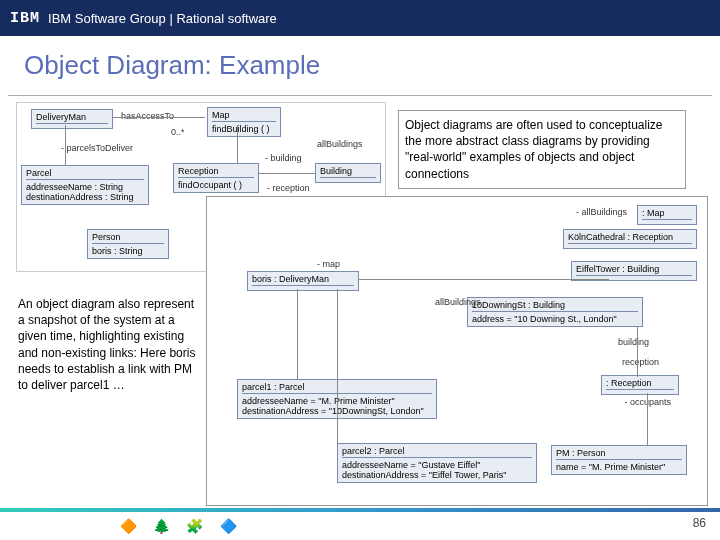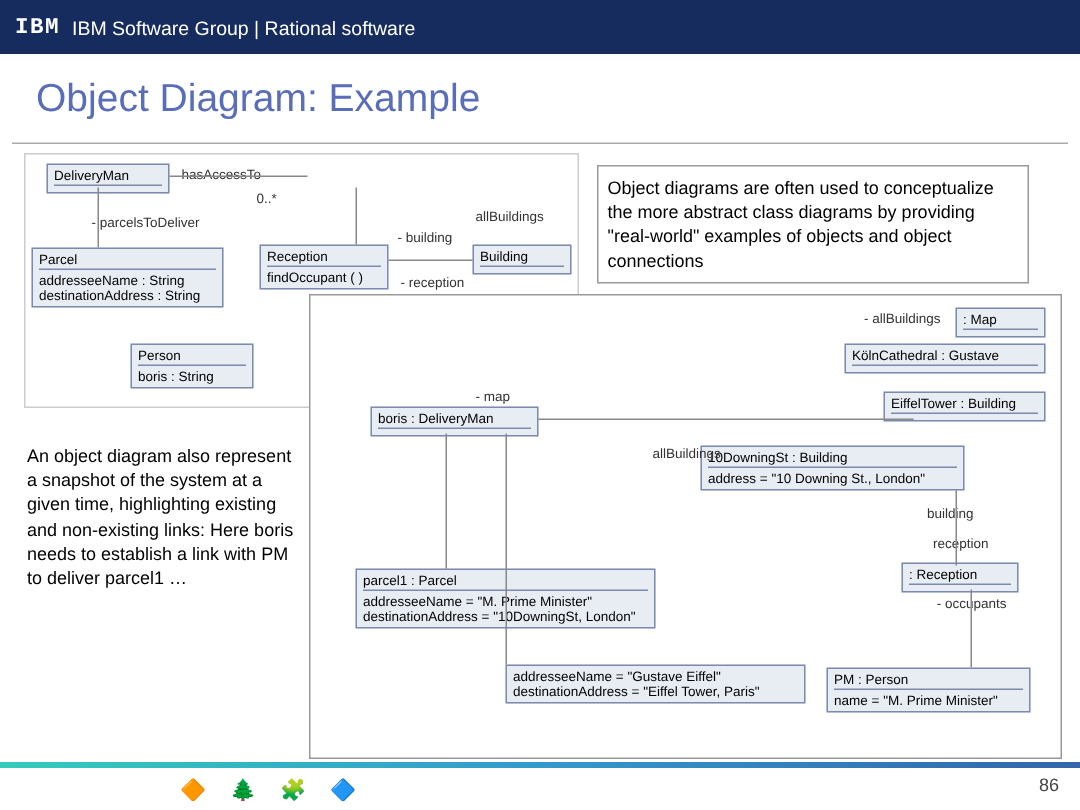--- a/index.html
+++ b/index.html
@@ -34,20 +34,24 @@
 <div class="title">Object Diagram: Example</div>
 
 <div class="content">
 
   <div class="diagram-upper">
     <div class="ubox" style="top:6px;left:14px;width:82px">
         <div class="hdr">DeliveryMan</div>
       </div>
     <div class="lbl" style="top:8px;left:104px">hasAccessTo</div>
     <div class="lbl" style="top:24px;left:154px">0..*</div>
+    <div class="ubox" style="top:4px;left:190px;width:74px">
+      <div class="hdr">Map</div>
+      <div class="row">findBuilding ( )</div>
+    </div>
     <div class="lbl" style="top:40px;left:44px">- parcelsToDeliver</div>
     <div class="ubox" style="top:62px;left:4px;width:128px">
       <div class="hdr">Parcel</div>
       <div class="row">addresseeName : String</div>
       <div class="row">destinationAddress : String</div>
     </div>
     <div class="ubox" style="top:126px;left:70px;width:82px">
       <div class="hdr">Person</div>
       <div class="row">boris : String</div>
     </div>
@@ -68,23 +72,23 @@
   </div>
 
   <div class="desc1">Object diagrams are often used to conceptualize the more abstract class diagrams by providing "real-world" examples of objects and object connections</div>
 
   <div class="diagram-lower">
     <div class="ubox" style="top:8px;right:10px;width:60px">
         <div class="hdr">: Map</div>
       </div>
     <div class="lbl" style="top:10px;right:80px">- allBuildings</div>
     <div class="ubox" style="top:32px;right:10px;width:134px">
-        <div class="hdr">KölnCathedral : Gustave</div>
+        <div class="hdr">KölnCathedral : Reception</div>
       </div>
-    <div class="ubox" style="top:64px;right:10px;width:108px">
+    <div class="ubox" style="top:64px;right:10px;width:126px">
         <div class="hdr">EiffelTower : Building</div>
       </div>
     <div class="ubox" style="top:74px;left:40px;width:112px">
         <div class="hdr">boris : DeliveryMan</div>
       </div>
     <div class="lbl" style="top:62px;left:110px">- map</div>
     <div class="ubox" style="top:100px;left:260px;width:176px">
       <div class="hdr">10DowningSt : Building</div>
       <div class="row">address = "10 Downing St., London"</div>
     </div>
@@ -94,20 +98,21 @@
     <div class="ubox" style="top:178px;right:28px;width:78px">
         <div class="hdr">: Reception</div>
       </div>
     <div class="lbl" style="top:200px;right:36px">- occupants</div>
     <div class="ubox" style="top:182px;left:30px;width:200px">
       <div class="hdr">parcel1 : Parcel</div>
       <div class="row">addresseeName = "M. Prime Minister"</div>
       <div class="row">destinationAddress = "10DowningSt, London"</div>
     </div>
     <div class="ubox" style="top:246px;left:130px;width:200px">
+      <div class="hdr">parcel2 : Parcel</div>
       <div class="row">addresseeName = "Gustave Eiffel"</div>
       <div class="row">destinationAddress = "Eiffel Tower, Paris"</div>
     </div>
     <div class="ubox" style="top:248px;right:20px;width:136px">
       <div class="hdr">PM : Person</div>
       <div class="row">name = "M. Prime Minister"</div>
     </div>
     <div class="line" style="top:82px;left:152px;width:250px"></div>
     <div class="vline" style="top:92px;left:90px;height:90px"></div>
     <div class="vline" style="top:92px;left:130px;height:154px"></div>

